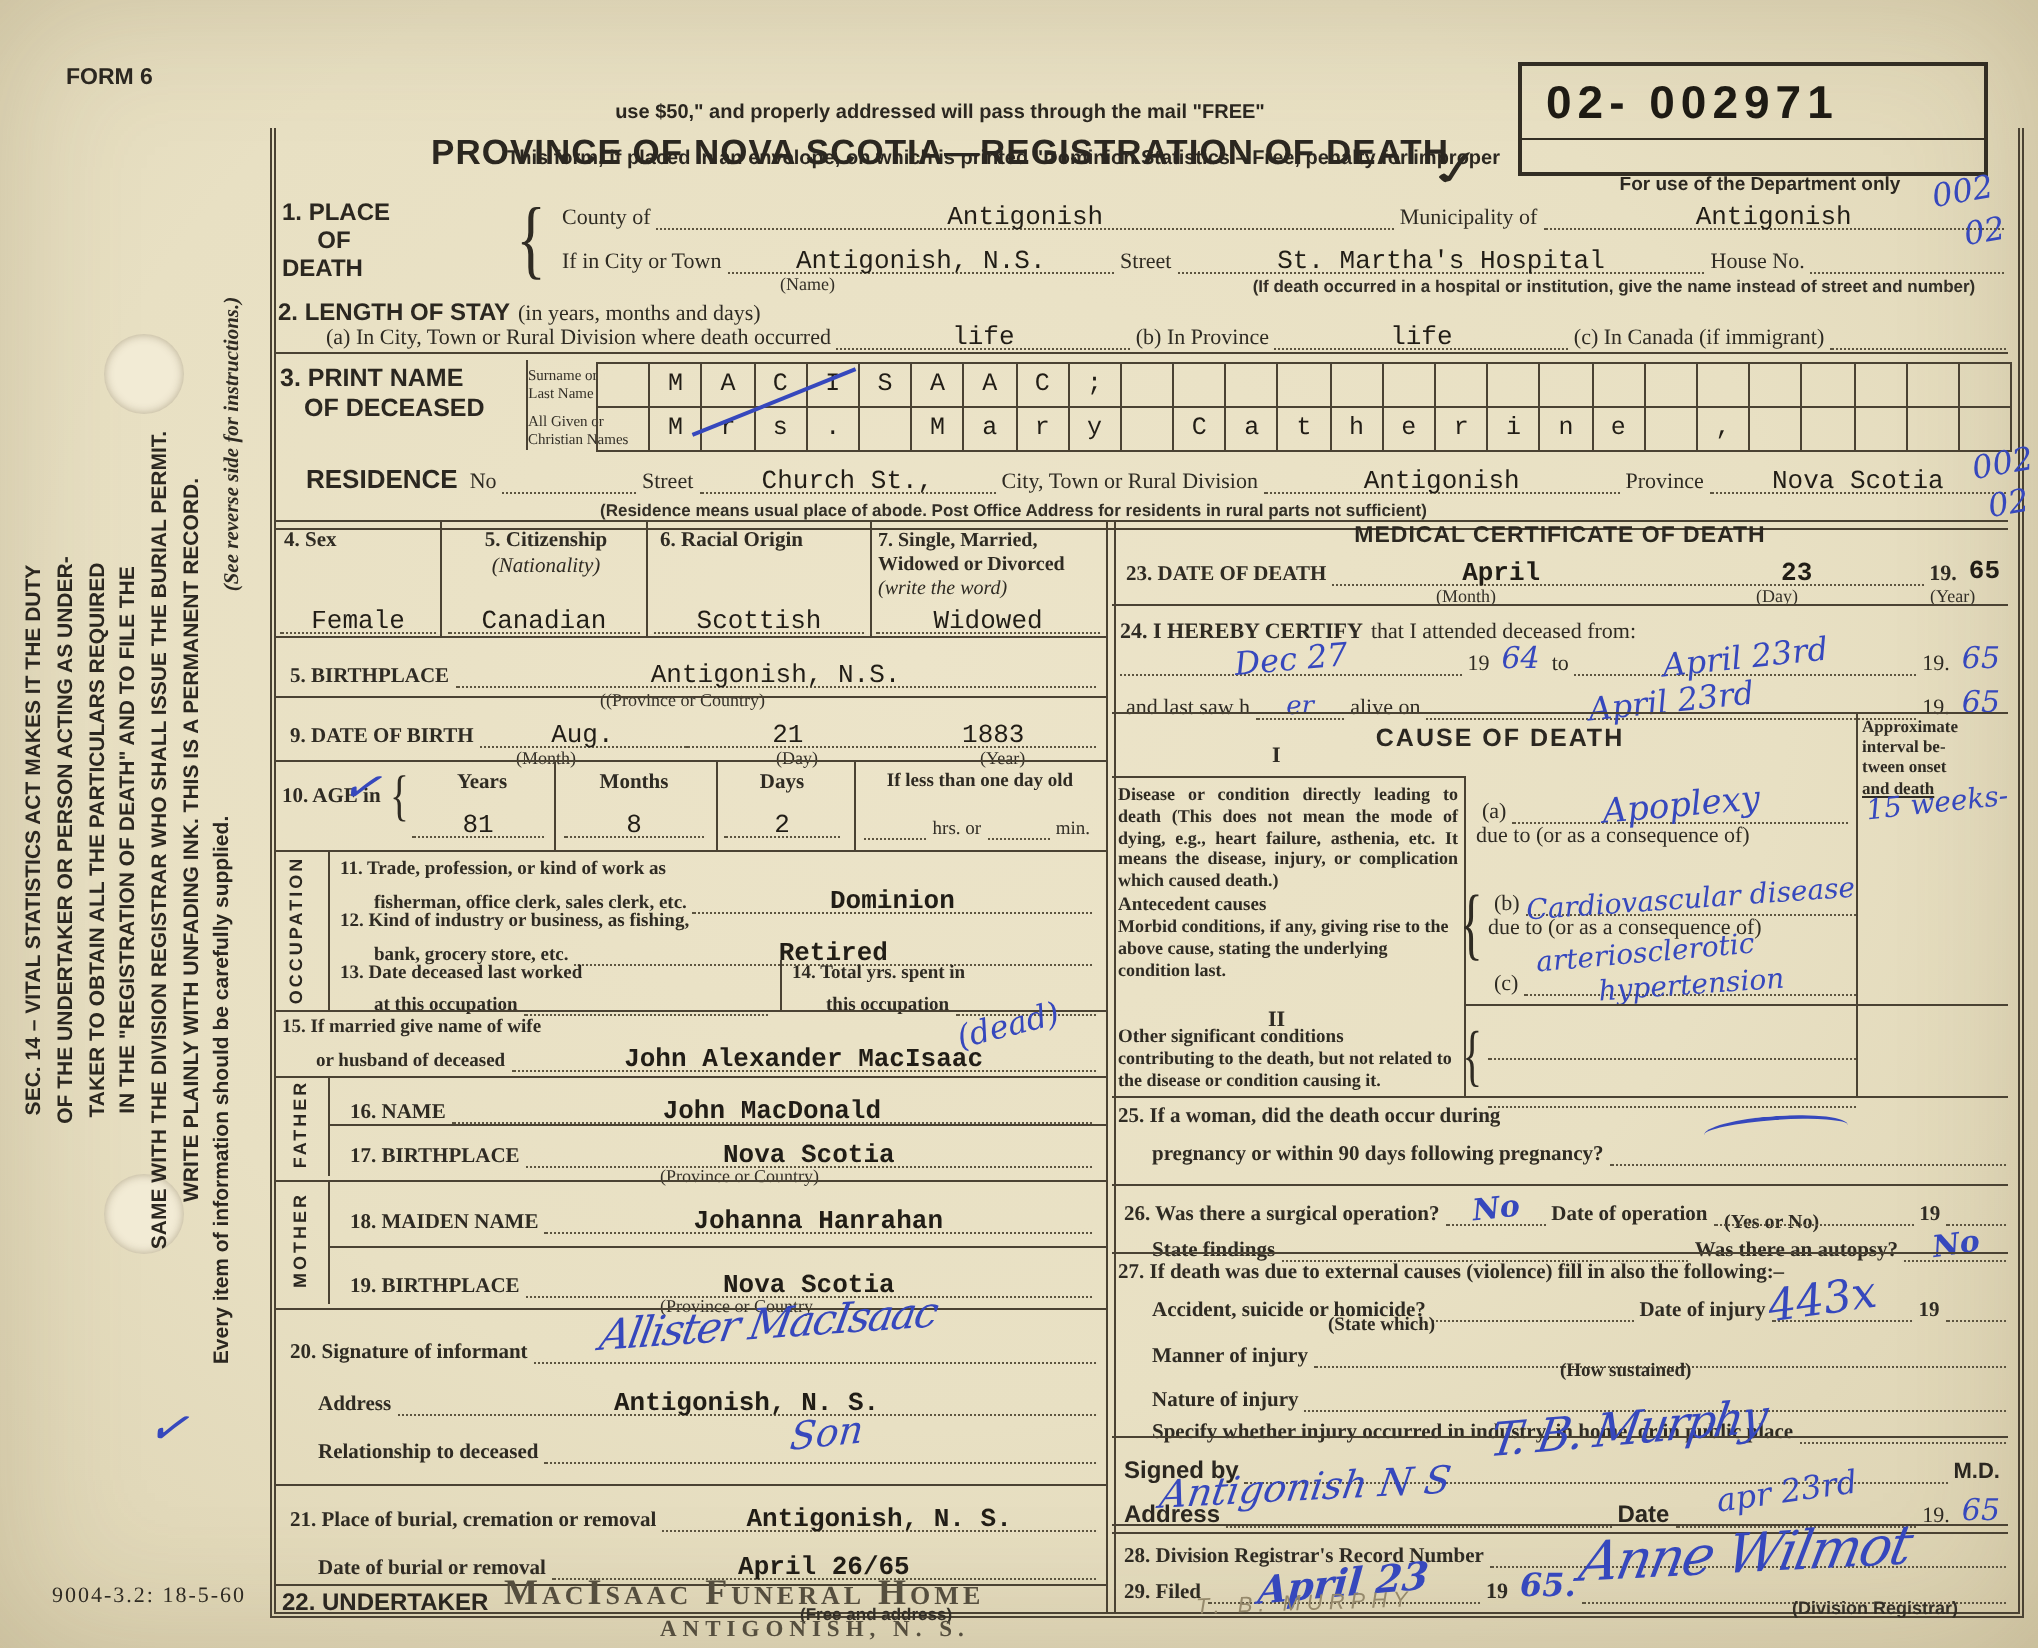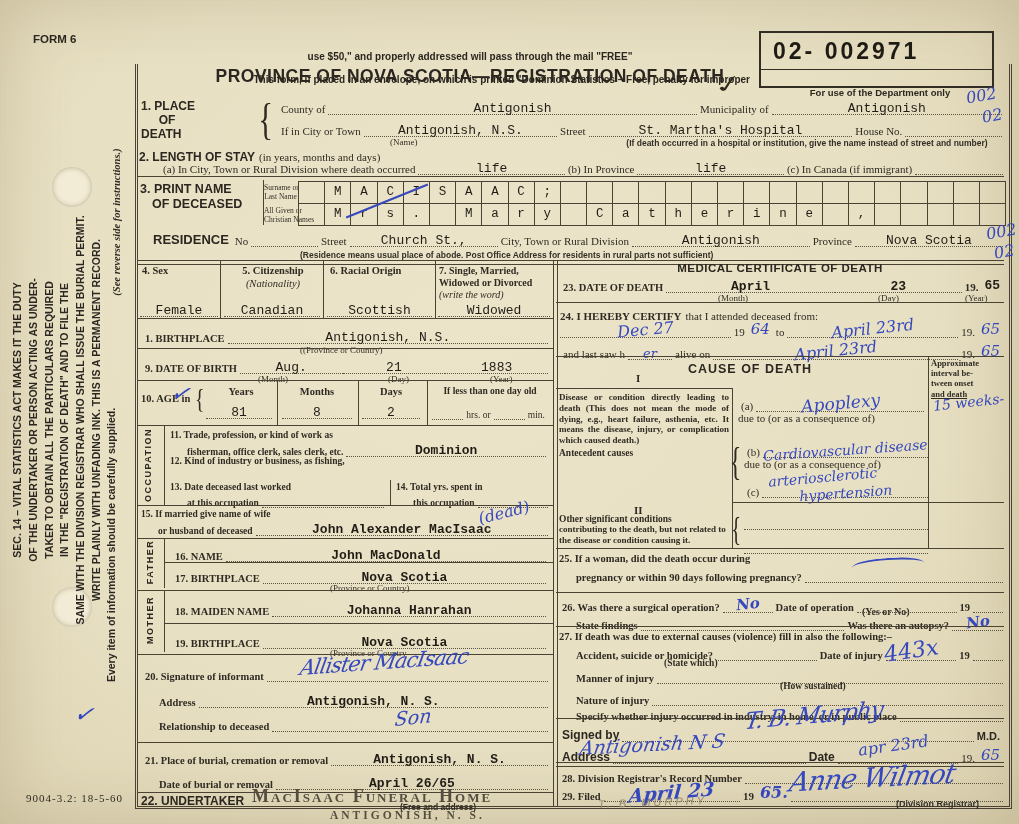--- a/index.html
+++ b/index.html
@@ -244,21 +244,21 @@
       </span>
     </div>
   <div class="dl" style="left:438px;top:301px;width:112px;">
       <span class="fill">
         <span class="typed">Widowed</span>
       </span>
     </div>
   <div class="hl" style="left:138px;top:318px;width:415px;"></div>
 
   <div class="dl" style="left:142px;top:328px;width:406px;">
-    <span class="t serb">1. BIRTHPLACE</span>
+    <span class="t serb">5. BIRTHPLACE</span>
     <span class="fill">
         <span class="typed">Antigonish, N.S.</span>
       </span>
   </div>
   <div class="abs capser" style="left:300px;top:345px;">((Province or Country)</div>
   <div class="hl" style="left:138px;top:348px;width:415px;"></div>
 
   <div class="dl" style="left:142px;top:358px;width:406px;">
     <span class="t serb">9. DATE OF BIRTH</span>
     <span class="fill">
@@ -312,20 +312,26 @@
   <div class="rot sans" style="left:110px;top:458px;width:80px;height:14px;font-size:9px;letter-spacing:1.5px;text-align:center;">OCCUPATION</div>
   <div class="vl" style="left:164px;top:425px;height:80px;"></div>
   <div class="abs serb" style="left:170px;top:430px;font-size:9.5px;">11. Trade, profession, or kind of work as</div>
   <div class="dl serb" style="left:184px;top:441px;width:362px;font-size:9.5px;">
     <span class="t">fisherman, office clerk, sales clerk, etc.</span>
     <span class="fill">
         <span class="typed">Dominion</span>
       </span>
   </div>
   <div class="abs serb" style="left:170px;top:456px;font-size:9.5px;">12. Kind of industry or business, as fishing,</div>
+  <div class="dl serb" style="left:184px;top:467px;width:362px;font-size:9.5px;">
+    <span class="t">bank, grocery store, etc.</span>
+    <span class="fill">
+        <span class="typed">Retired</span>
+      </span>
+  </div>
   <div class="vl" style="left:390px;top:480px;height:25px;"></div>
   <div class="abs serb" style="left:170px;top:482px;font-size:9.5px;">13. Date deceased last worked</div>
   <div class="dl serb" style="left:184px;top:492px;width:200px;font-size:9.5px;">
     <span class="t">at this occupation</span>
     <span class="fill"></span>
   </div>
   <div class="abs serb" style="left:396px;top:482px;font-size:9.5px;">14. Total yrs. spent in</div>
   <div class="dl serb" style="left:410px;top:492px;width:138px;font-size:9.5px;">
     <span class="t">this occupation</span>
     <span class="fill"></span>
@@ -478,20 +484,21 @@
   <div class="vl" style="left:732px;top:388px;height:160px;"></div>
   <div class="abs serb" style="left:559px;top:392px;width:170px;font-size:9px;line-height:1.2;text-align:justify;">Disease or condition directly leading to death (This does not mean the mode of dying, e.g., heart failure, asthenia, etc. It means the disease, injury, or complication which caused death.)</div>
   <div class="dl ser" style="left:738px;top:396px;width:186px;">
     <span class="t">(a)</span>
     <span class="fill">
         <span class="hw" style="font-size:17px;transform:rotate(-5deg) translateY(2px);">Apoplexy</span>
       </span>
   </div>
   <div class="abs ser" style="left:738px;top:412px;">due to (or as a consequence of)</div>
   <div class="abs serb" style="left:559px;top:448px;font-size:9.5px;">Antecedent causes</div>
+  <div class="abs serb" style="left:559px;top:458px;width:170px;font-size:9px;line-height:1.2;">Morbid conditions, if any, giving rise to the above cause, stating the underlying condition last.</div>
   <div class="abs ser" style="left:726px;top:438px;font-size:40px;font-weight:100;transform:scaleX(.6);">{</div>
   <div class="dl ser" style="left:744px;top:442px;width:184px;">
     <span class="t">(b)</span>
     <span class="fill">
         <span class="hw" style="font-size:14px;transform:rotate(-4deg) translateY(1px);">Cardiovascular disease</span>
       </span>
   </div>
   <div class="abs ser" style="left:744px;top:458px;">due to (or as a consequence of)</div>
   <div class="abs hw" style="left:768px;top:469px;font-size:14px;transform:rotate(-5deg);">arteriosclerotic</div>
   <div class="dl ser" style="left:744px;top:482px;width:184px;">

